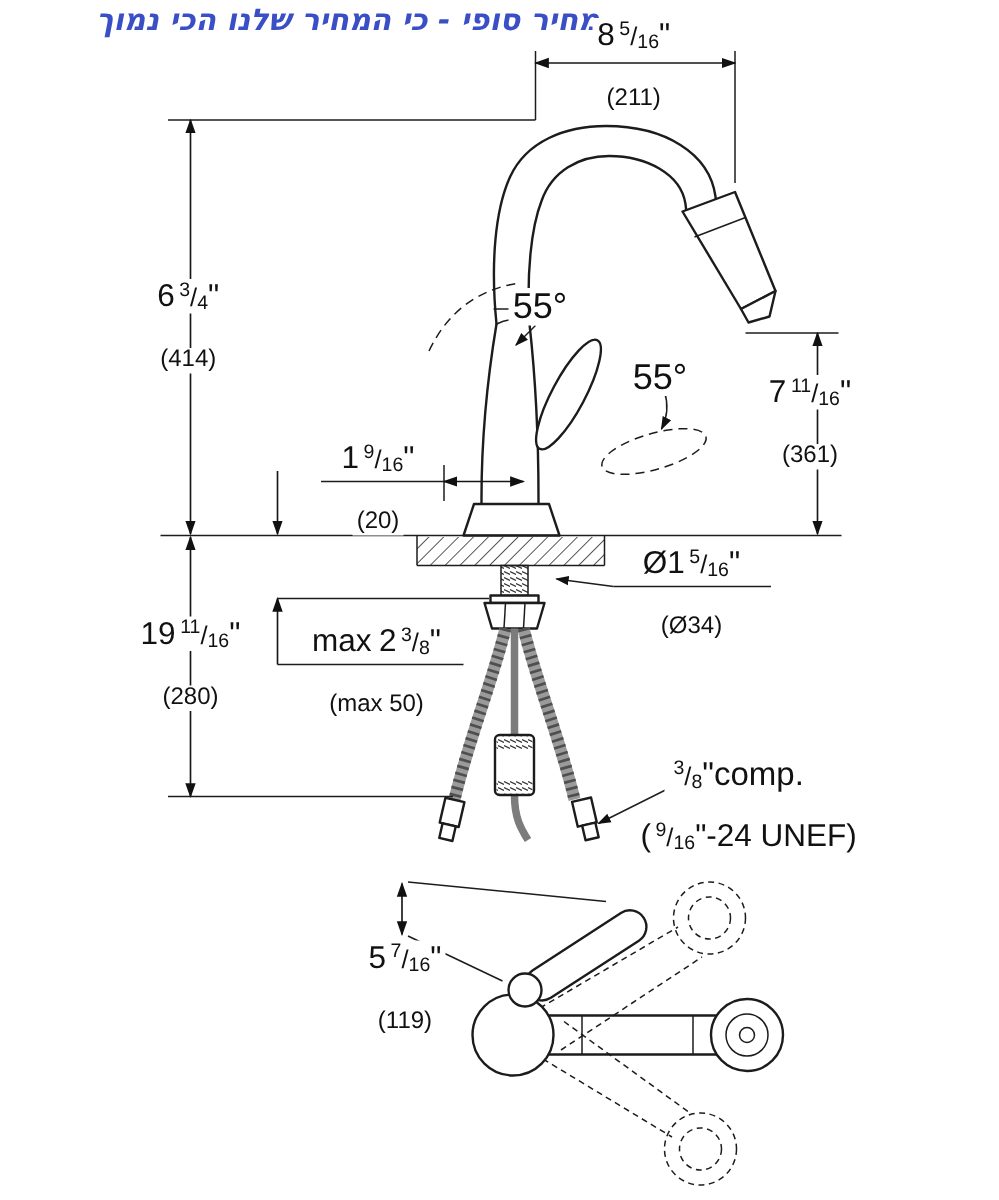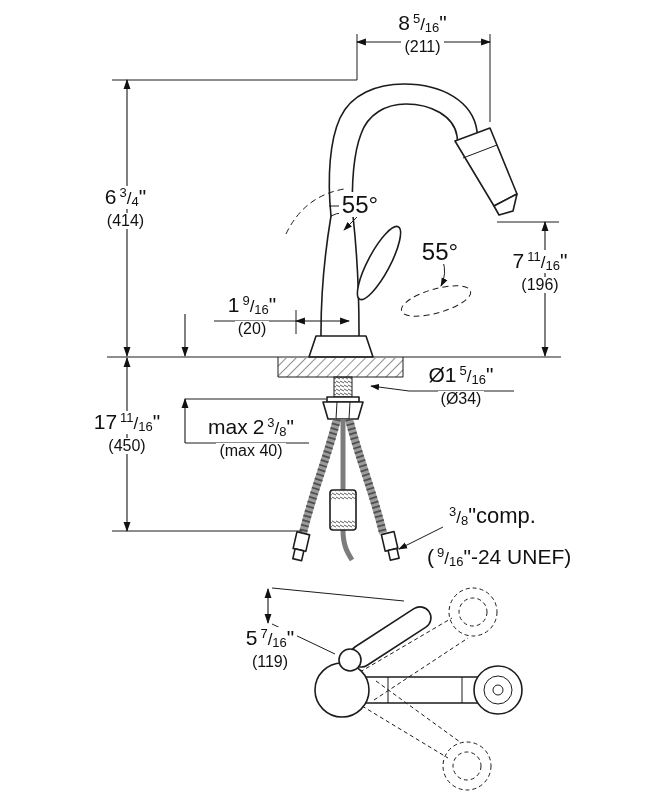--- a/index.html
+++ b/index.html
@@ -16,21 +16,21 @@
   .hose-base{fill:none;stroke:#9a9a9a;stroke-width:8;}
   .hose-band{fill:none;stroke:#4f4f4f;stroke-width:8;stroke-dasharray:1.8 3;}
   .hose-mid{fill:none;stroke:#7c7c7c;stroke-width:5;}
   
   .title{position:absolute;left:12px;top:1px;width:440px;text-align:center;
          font-family:"DejaVu Sans",sans-serif;font-size:20px;font-weight:bold;
          font-style:italic;color:#3a4ec6;}
   .dim{position:absolute;text-align:center;line-height:1.05;}
   .dim .ln{display:inline-block;background:#fff;padding:0 3px;white-space:nowrap;}
   .inch{font-size:21px;}
-  .mmrow{margin-top:4px;}
+  .mmrow{margin-top:23px;}
   .mm{font-size:16px;}
   .big{font-size:22px;}
   .fn{font-size:13px;vertical-align:7px;margin-left:3px;}
   .fd{font-size:13px;vertical-align:-2px;}
   .fs{font-size:17px;}
   .pre{margin-right:5px;}
   .ang{font-size:24px;}
 </style>
 </head>
 <body>
@@ -165,20 +165,21 @@
     <circle class="objf" cx="498" cy="690" r="24"></circle>
     <circle class="thin" cx="498" cy="690" r="14"></circle>
     <circle class="thin" cx="498" cy="690" r="5"></circle>
 
     <circle class="objf" cx="342" cy="690" r="27"></circle>
     <rect class="objf" x="352" y="651" width="92" height="22" rx="11" transform="rotate(-33 352 662)"></rect>
     <circle class="objf" cx="350" cy="660" r="11"></circle>
   </g>
 </svg>
 
+<div class="title" dir="rtl">מחיר סופי - כי המחיר שלנו הכי נמוך</div>
 
 <div class="dim" style="left:375px;top:12px;width:95px">
   <div><span class="ln inch"><span>8</span><span class="fn">5</span><span class="fs">/</span><span class="fd">16</span><span>"</span></span></div>
   <div class="mmrow"><span class="ln mm">(211)</span></div>
 </div>
 
 <div class="dim" style="left:73px;top:186px;width:105px">
   <div><span class="ln inch"><span>6</span><span class="fn">3</span><span class="fs">/</span><span class="fd">4</span><span>"</span></span></div>
   <div class="mmrow"><span class="ln mm">(414)</span></div>
 </div>
@@ -186,41 +187,41 @@
 <div class="dim" style="left:336px;top:192px;width:48px">
   <div><span class="ln ang">55°</span></div>
 </div>
 
 <div class="dim" style="left:416px;top:239px;width:48px">
   <div><span class="ln ang">55°</span></div>
 </div>
 
 <div class="dim" style="left:496px;top:250px;width:88px">
   <div><span class="ln inch"><span>7</span><span class="fn">11</span><span class="fs">/</span><span class="fd">16</span><span>"</span></span></div>
-  <div class="mmrow"><span class="ln mm">(196)</span></div>
+  <div class="mmrow"><span class="ln mm">(361)</span></div>
 </div>
 
 <div class="dim" style="left:210px;top:294px;width:84px">
   <div><span class="ln inch"><span>1</span><span class="fn">9</span><span class="fs">/</span><span class="fd">16</span><span>"</span></span></div>
   <div class="mmrow"><span class="ln mm">(20)</span></div>
 </div>
 
 <div class="dim" style="left:406px;top:364px;width:110px">
   <div><span class="ln inch"><span>Ø1</span><span class="fn">5</span><span class="fs">/</span><span class="fd">16</span><span>"</span></span></div>
   <div class="mmrow"><span class="ln mm">(Ø34)</span></div>
 </div>
 
 <div class="dim" style="left:78px;top:411px;width:98px">
-  <div><span class="ln inch"><span>17</span><span class="fn">11</span><span class="fs">/</span><span class="fd">16</span><span>"</span></span></div>
-  <div class="mmrow"><span class="ln mm">(450)</span></div>
+  <div><span class="ln inch"><span>19</span><span class="fn">11</span><span class="fs">/</span><span class="fd">16</span><span>"</span></span></div>
+  <div class="mmrow"><span class="ln mm">(280)</span></div>
 </div>
 
 <div class="dim" style="left:190px;top:416px;width:122px">
   <div><span class="ln inch"><span class="pre">max</span><span>2</span><span class="fn">3</span><span class="fs">/</span><span class="fd">8</span><span>"</span></span></div>
-  <div class="mmrow"><span class="ln mm">(max 40)</span></div>
+  <div class="mmrow"><span class="ln mm">(max 50)</span></div>
 </div>
 
 <div class="dim" style="left:443px;top:504px;width:140px;text-align:left">
   <div><span class="ln inch big"><span></span><span class="fn">3</span><span class="fs">/</span><span class="fd">8</span><span>"comp.</span></span></div>
 </div>
 
 <div class="dim" style="left:424px;top:546px;width:158px;text-align:left">
   <div><span class="ln inch"><span>(</span><span class="fn">9</span><span class="fs">/</span><span class="fd">16</span><span>"-24 UNEF)</span></span></div>
 </div>
 

